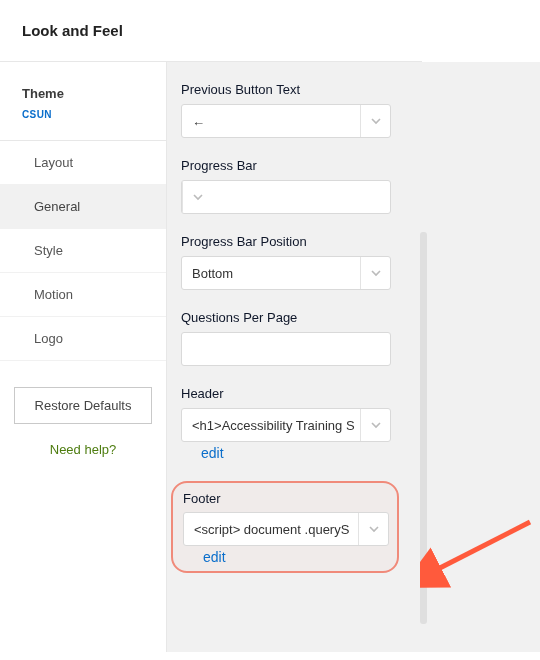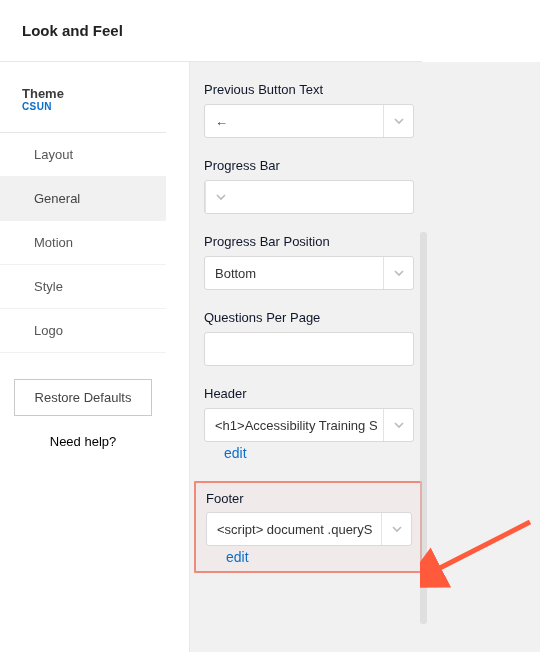--- a/index.html
+++ b/index.html
@@ -15,40 +15,40 @@
     }
     .page-title {
       font-size: 15px;
       font-weight: 700;
       color: #222;
       padding: 22px 0 22px 22px;
     }
     .two-col {
       display: flex;
       border-top: 1px solid #e7e7e7;
-      gap: 23px;
     }
     .sidebar {
       width: 166px;
       background: #fff;
     }
     .theme-block {
       padding: 24px 0 20px 22px;
       border-bottom: 1px solid #e7e7e7;
     }
     .theme-label {
       font-weight: 700;
       font-size: 13px;
       color: #3b3b3b;
     }
     .theme-value {
       font-weight: 700;
       letter-spacing: 0.4px;
       font-size: 10px;
       color: #0a6ecb;
+      margin-top: 8px;
     }
     .nav-list { list-style: none; }
     .nav-item {
       padding: 14px 0 14px 34px;
       font-size: 13px;
       color: #555;
       cursor: pointer;
       border-bottom: 1px solid #f1f1f1;
       background: #fff;
     }
@@ -66,21 +66,21 @@
       border-radius: 0;
       padding: 10px 6px;
       font-size: 13px;
       color: #444;
       cursor: pointer;
     }
     .help-link {
       display: block;
       text-align: center;
       margin-top: 18px;
-      color: #000000;
+      color: #4d7c0f;
       font-size: 13px;
       cursor: pointer;
     }
     .main {
       flex: 1;
       background: #f1f1f1;
       padding: 20px 12px 20px 14px;
       position: relative;
       min-height: 590px;
       border-left: 1px solid #e7e7e7;
@@ -132,21 +132,21 @@
     .edit-link {
       font-size: 14px;
       color: #0a6ecb;
       margin-top: 3px;
       margin-left: 20px;
       cursor: pointer;
       display: inline-block;
     }
     .footer-highlight {
       border: 2px solid #f08a7a;
-      border-radius: 1px;
+      border-radius: 16px;
       padding: 8px 10px 6px 10px;
       margin-left: -10px;
       width: 228px;
       background: rgba(240,138,122,0.05);
     }
     .footer-highlight .field-label { margin-bottom: 6px; }
     .footer-highlight .select { width: 206px; }
     .right-strip {
       position: absolute;
       top: 0;
@@ -182,22 +182,22 @@
 <div class="two-col">
 
   <aside class="sidebar">
     <div class="theme-block">
       <div class="theme-label">Theme</div>
       <div class="theme-value">CSUN</div>
     </div>
     <ul class="nav-list">
       <li class="nav-item"><span>Layout</span></li>
       <li class="nav-item active"><span>General</span></li>
+      <li class="nav-item"><span>Style</span></li>
       <li class="nav-item"><span>Motion</span></li>
-      <li class="nav-item"><span>Style</span></li>
       <li class="nav-item"><span>Logo</span></li>
     </ul>
     <div class="sidebar-bottom">
       <button class="restore-btn">Restore Defaults</button>
       <a class="help-link">Need help?</a>
     </div>
   </aside>
 
   <main class="main">
 

